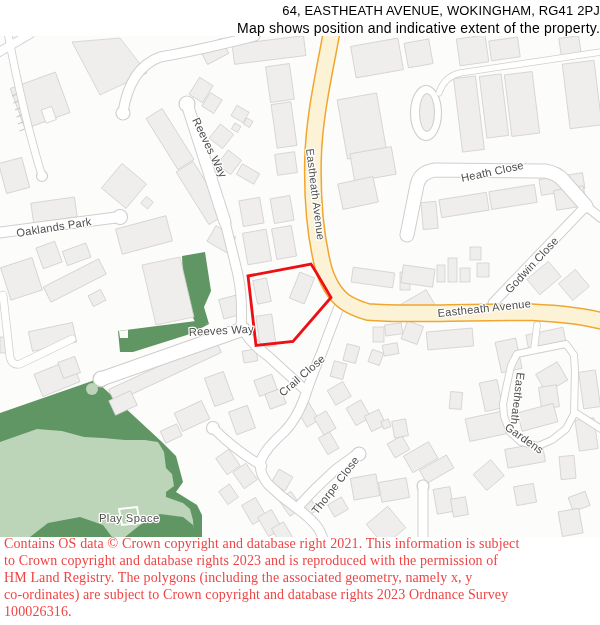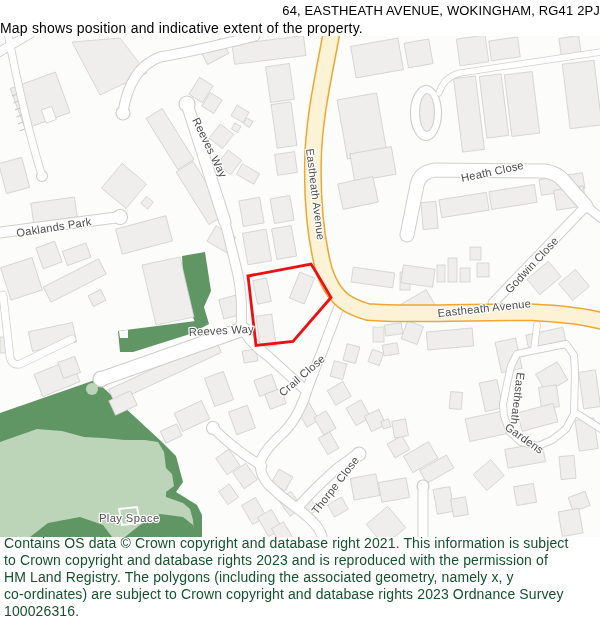--- a/index.html
+++ b/index.html
@@ -1,19 +1,19 @@
 <!DOCTYPE html>
 <html><head>
 <meta charset="utf-8">
 <style>
 html,body{margin:0;padding:0;}
 body{-webkit-font-smoothing:antialiased;width:600px;height:625px;position:relative;background:#fff;font-family:"Liberation Sans",sans-serif;overflow:hidden;}
 .t1{transform:rotate(0.02deg);position:absolute;top:3px;left:0;width:600px;text-align:right;font-size:13px;letter-spacing:0.15px;color:#000;}
-.t2{transform:rotate(0.02deg);position:absolute;top:19.5px;left:0;width:600px;text-align:left;font-size:14px;letter-spacing:0.2px;color:#000;}
-.footer{transform:rotate(0.02deg);position:absolute;top:535px;left:4px;width:594px;font-size:14px;letter-spacing:0.12px;color:#14532d;line-height:17px;}
+.t2{transform:rotate(0.02deg);position:absolute;top:19.5px;left:0;width:600px;text-align:right;font-size:14px;letter-spacing:0.2px;color:#000;}
+.footer{transform:rotate(0.02deg);position:absolute;top:535px;left:4px;width:594px;font-size:14px;letter-spacing:0.12px;color:#ef4444;line-height:17px;font-family:Liberation Serif, serif;}
 #map{position:absolute;top:36px;left:0;}
 </style>
 </head>
 <body>
 <div class="t1">64, EASTHEATH AVENUE, WOKINGHAM, RG41 2PJ</div>
 <div class="t2">Map shows position and indicative extent of the property.</div>
 <svg id="map" width="600" height="501" viewBox="0 36 600 501">
 <rect x="0" y="36" width="600" height="501" fill="#fcfcfb"></rect>
 <g id="greens">
 <path fill="#5f9663" d="M0,413 L95,380 L163,443 L176,456 L183,482 L176,492 L197,505 L202,515 L202,537 L0,537 Z"></path>

